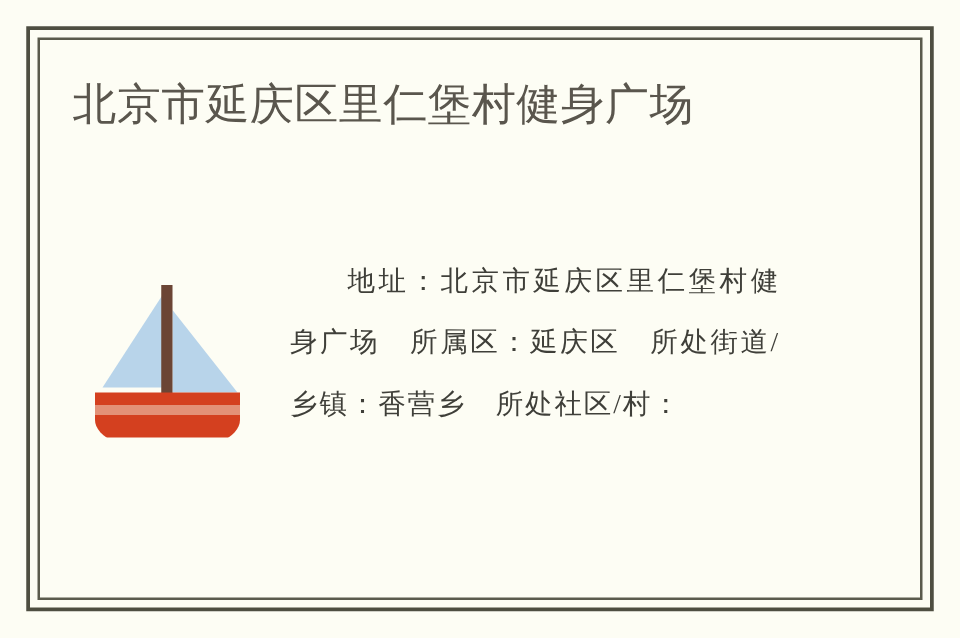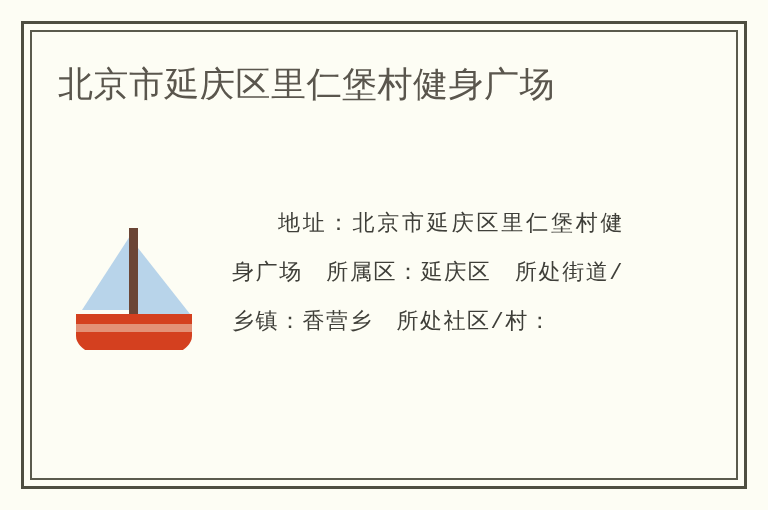--- a/index.html
+++ b/index.html
@@ -90,21 +90,21 @@
     display: block;
     width: 124px;
     height: 136px;
   }
 
   .details {
     position: absolute;
     left: 202px;
     top: 0px;
     width: 392px;
-    font-family: Liberation Mono, monospace;
+    font-family: Liberation Serif, serif;
     font-size: 22px;
     line-height: 49px;
     color: #3f3f39;
     text-align: justify;
     text-justify: inter-character;
     text-indent: 46px;
     letter-spacing: 1.5px;
     word-break: break-all;
   }
   .details .seg { white-space: normal; }

